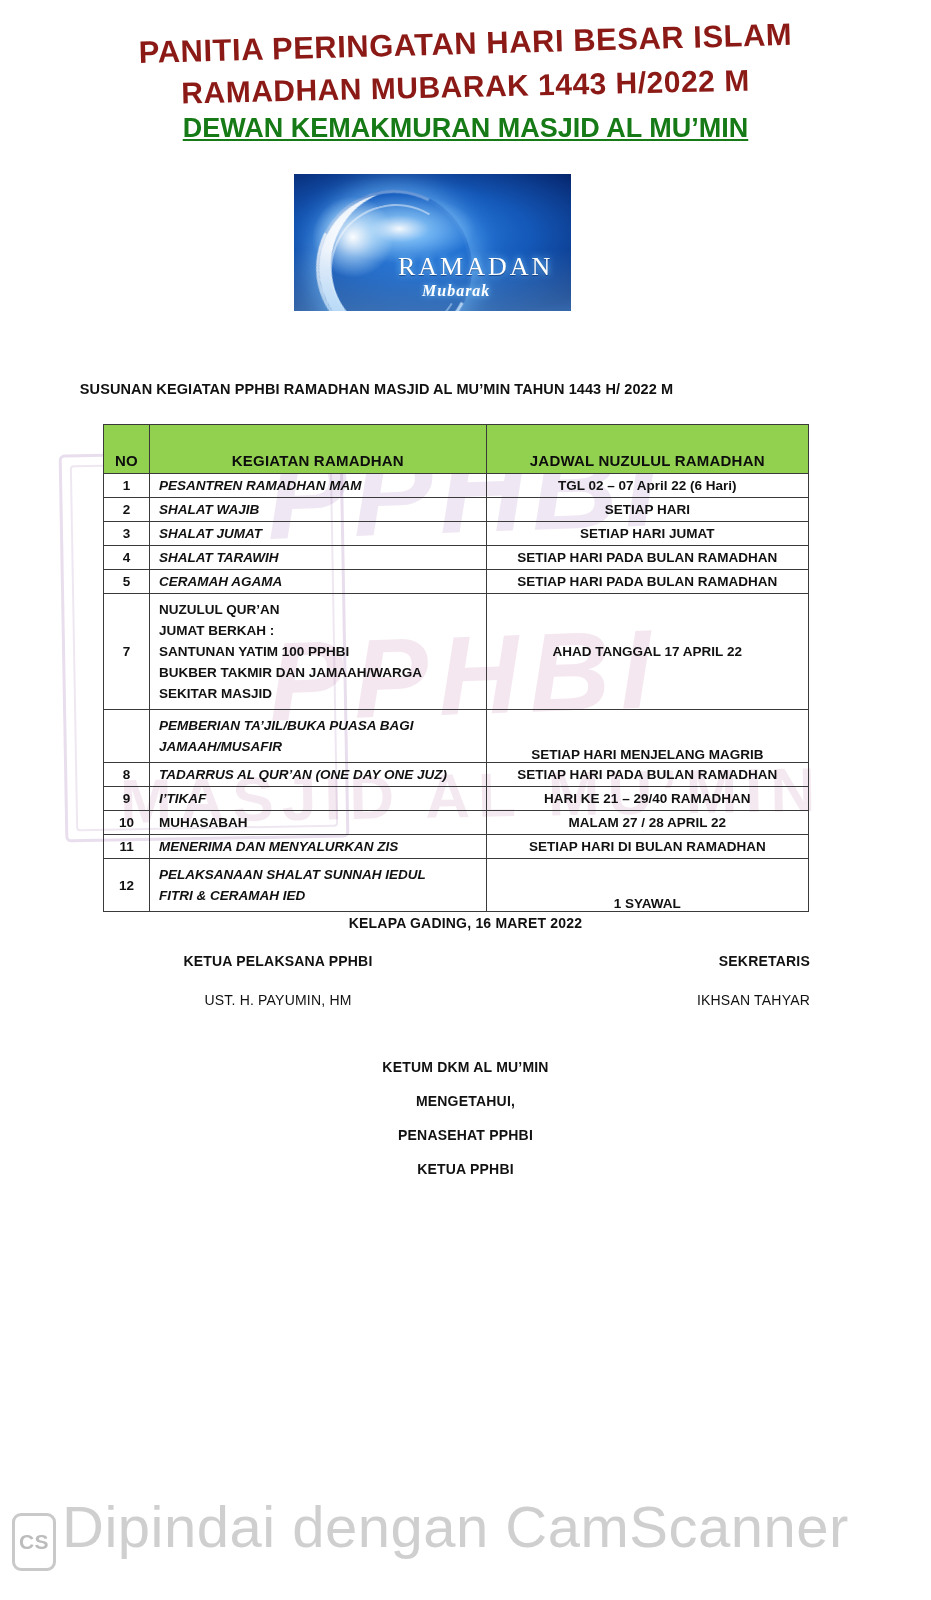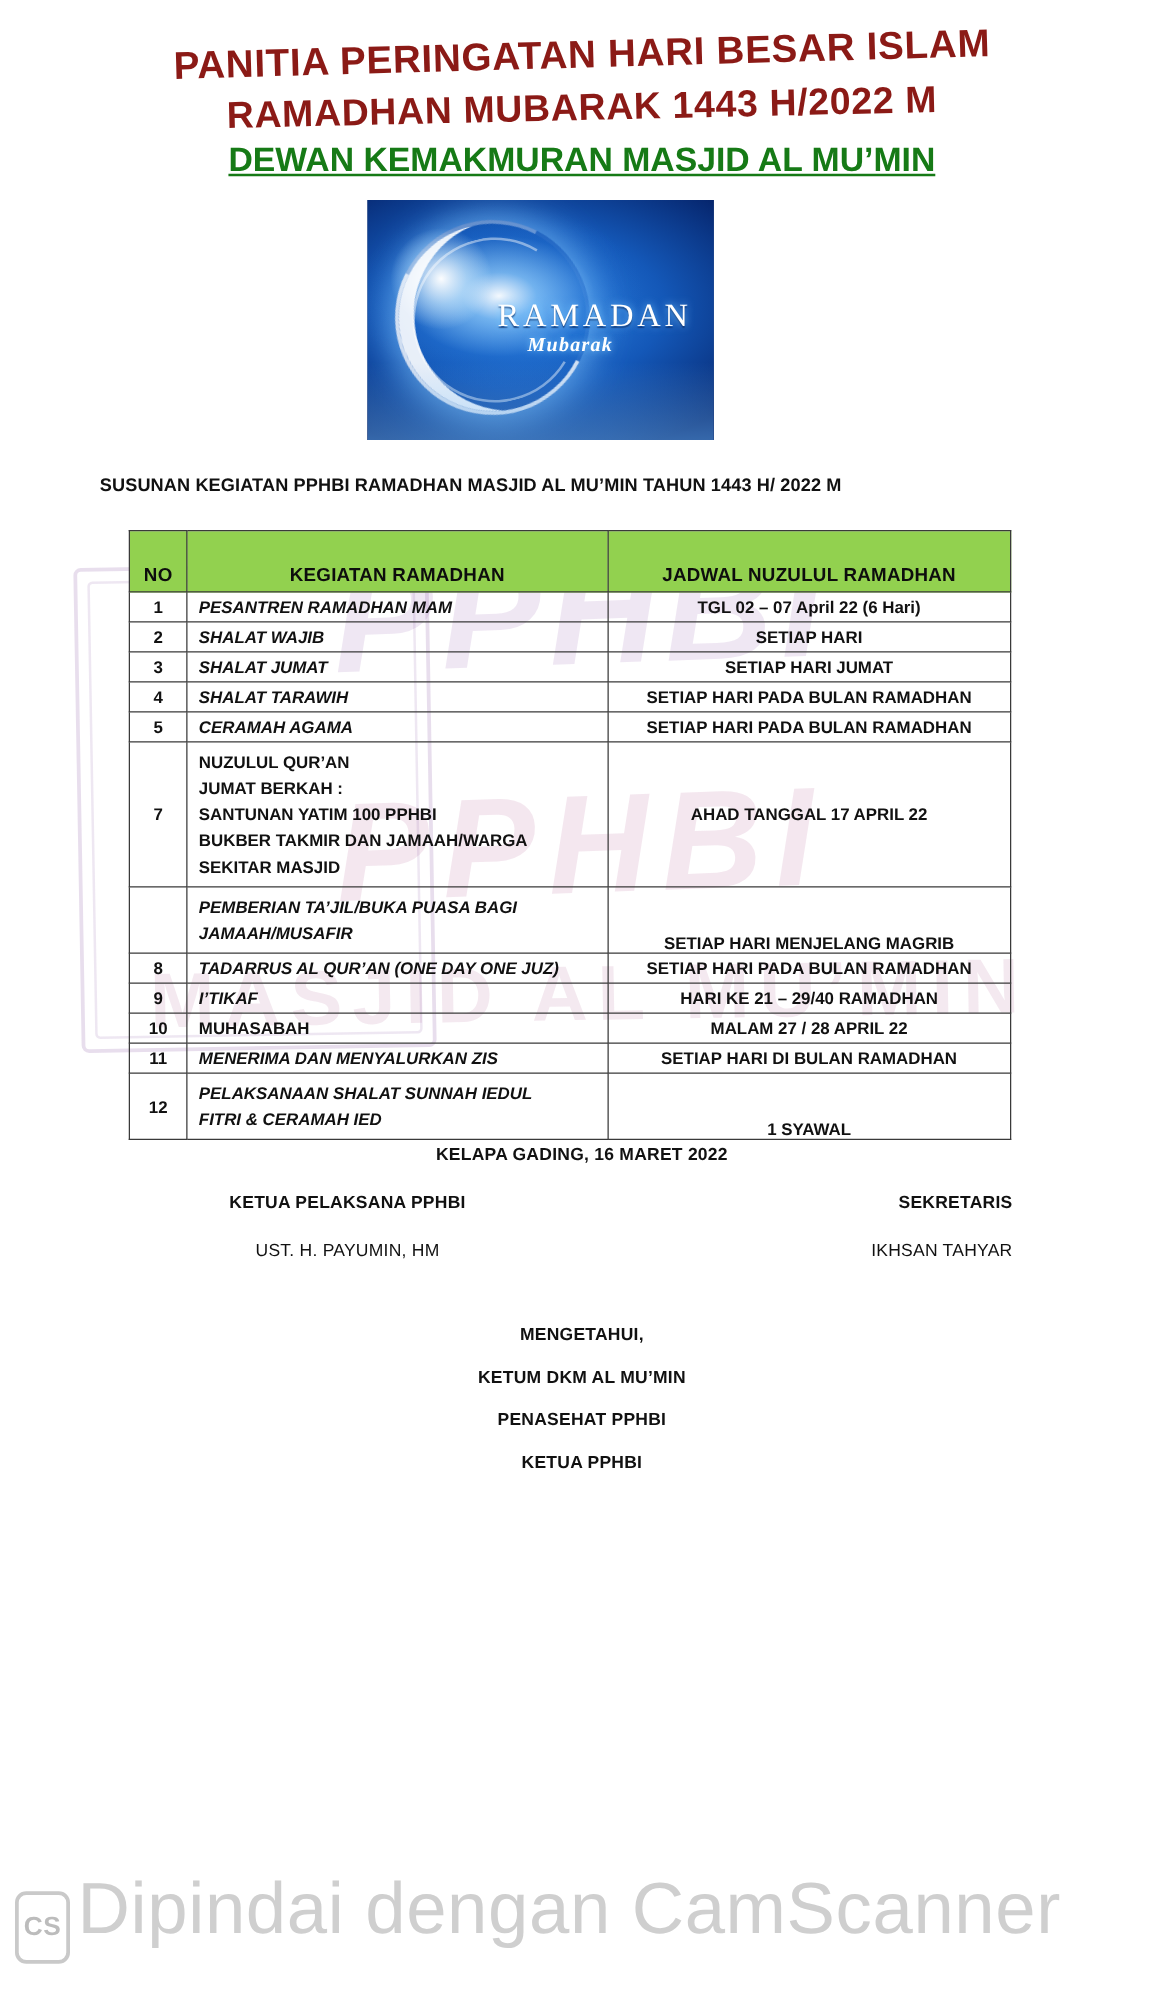--- a/index.html
+++ b/index.html
@@ -63,23 +63,23 @@
     margin-top: 2px;
     text-decoration: underline;
     text-underline-offset: 2px;
     white-space: nowrap;
   }
 
   
   .banner {
     position: absolute;
     left: 294px;
-    top: 160px;
+    top: 174px;
     width: 277px;
-    height: 192px;
+    height: 137px;
     background:
       radial-gradient(ellipse 60% 55% at 38% 40%, rgba(255,255,255,0.95) 0%, rgba(175,225,255,0.55) 18%, rgba(40,120,215,0.15) 46%, rgba(0,0,0,0) 70%),
       radial-gradient(ellipse 90% 75% at 45% 45%, #2E86E8 0%, #1458B8 45%, #06266E 85%),
       #04205c;
     overflow: hidden;
   }
   .banner .crescent {
     position: absolute;
     left: 22px;
     top: 16px;
@@ -519,22 +519,22 @@
         <div class="sig-name">UST. H. PAYUMIN, HM</div>
       </div>
       <div class="sig-right">
         <div class="sig-role">SEKRETARIS</div>
         <div class="sig-name">IKHSAN TAHYAR</div>
       </div>
     </div>
   </div>
 
   <div class="know-block">
+    <div class="know-line">KETUM DKM AL MU’MIN</div>
     <div class="know-line">MENGETAHUI,</div>
-    <div class="know-line">KETUM DKM AL MU’MIN</div>
     <div class="know-line">PENASEHAT PPHBI</div>
     <div class="know-line">KETUA PPHBI</div>
   </div>
 
 </div>
 
 <div class="cs-footer"></div>
 <div class="cs-icon">
   <span>CS</span>
 </div>

